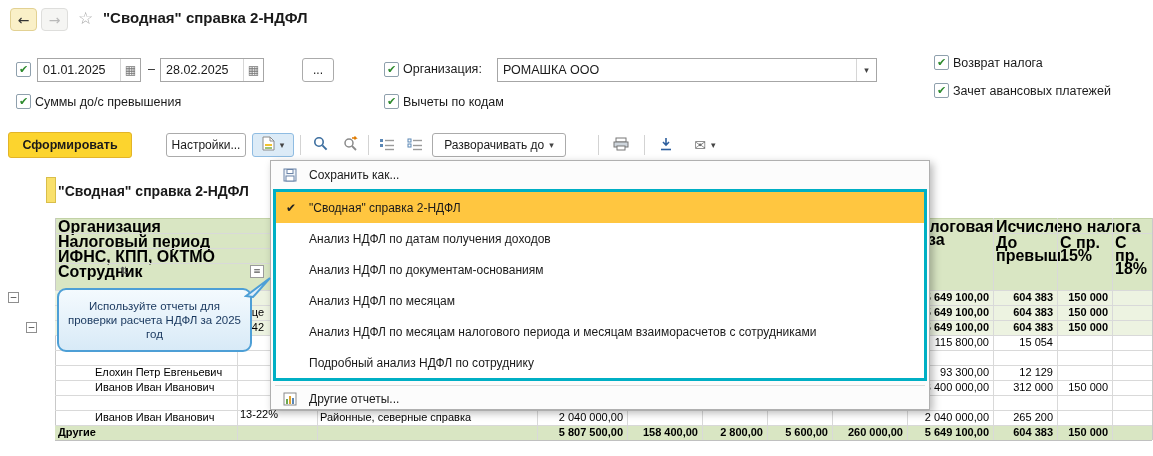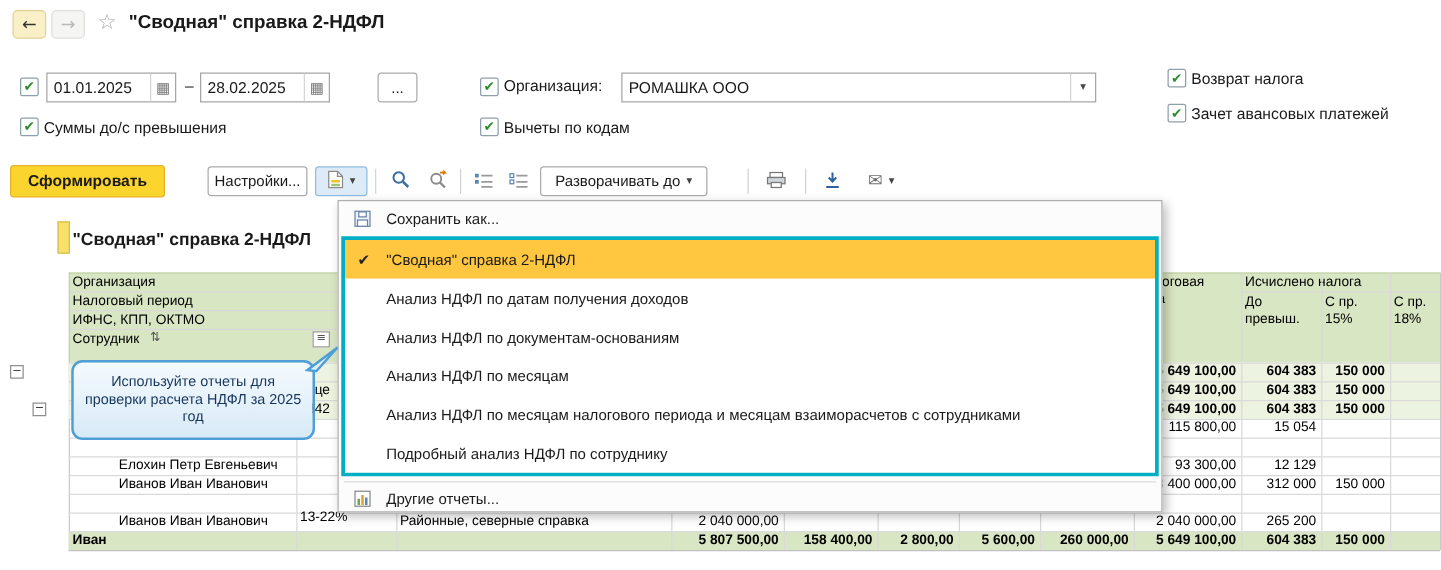--- a/index.html
+++ b/index.html
@@ -28,21 +28,21 @@
   .btn-yellow{background:#FCD42E;border:1px solid #E3B428;font-weight:bold;font-size:12.5px;border-radius:3px;display:flex;align-items:center;justify-content:center;}
   .flat{border:none;background:transparent;}
   .pressed{background:#DCEBF7;border:1px solid #8FBCE2;}
   .sep{width:1px;height:20px;background:#d3d3d3;}
   .caret{font-size:9px;color:#444;}
 
   
   .gh{position:absolute;height:1px;background:#d9d9d9;}
   .gv{position:absolute;width:1px;background:#d9d9d9;}
   .band{position:absolute;background:#D9E6C3;border-top:1px solid #c2d2a6;}
-  .hcell{position:absolute;font-size:11px;line-height:13px;font-weight:normal;color:#000;}
+  .hcell{position:absolute;font-size:16px;line-height:13px;font-weight:bold;color:#000;}
   .cell{position:absolute;height:15px;font-size:11px;line-height:15px;color:#000;white-space:nowrap;overflow:hidden;}
   .num{text-align:right;padding-right:4px;}
   .b{font-weight:bold;}
   .rowbg{position:absolute;height:15px;}
   .treebox{position:absolute;width:11px;height:11px;border:1px solid #8f8f8f;background:#fff;
            font-size:9px;line-height:9px;text-align:center;color:#333;}
 
   
   .callout{position:absolute;left:57px;top:288px;width:195px;height:64px;z-index:60;
            background:linear-gradient(#F4FAFE,#D8EAF7);border:2px solid #4D9FD6;border-radius:9px;
@@ -279,21 +279,21 @@
   <div class="cell num" style="left:993px;top:380px;width:64px">312 000</div>
   <div class="cell num" style="left:1057px;top:380px;width:55px">150 000</div>
 
   <div class="cell" style="left:95px;top:410px;width:140px">Иванов Иван Иванович</div>
   <div class="cell" style="left:240px;top:407px;width:75px">13-22%</div>
   <div class="cell" style="left:320px;top:410px;width:215px">Районные, северные справка</div>
   <div class="cell num" style="left:537px;top:410px;width:90px">2 040 000,00</div>
   <div class="cell num" style="left:907px;top:410px;width:86px">2 040 000,00</div>
   <div class="cell num" style="left:993px;top:410px;width:64px">265 200</div>
 
-  <div class="cell b" style="left:58px;top:425px;width:80px">Иван</div>
+  <div class="cell b" style="left:58px;top:425px;width:80px">Другие</div>
   <div class="cell num b" style="left:537px;top:425px;width:90px">5 807 500,00</div>
   <div class="cell num b" style="left:627px;top:425px;width:75px">158 400,00</div>
   <div class="cell num b" style="left:702px;top:425px;width:65px">2 800,00</div>
   <div class="cell num b" style="left:767px;top:425px;width:65px">5 600,00</div>
   <div class="cell num b" style="left:832px;top:425px;width:75px">260 000,00</div>
   <div class="cell num b" style="left:907px;top:425px;width:86px">5 649 100,00</div>
   <div class="cell num b" style="left:993px;top:425px;width:64px">604 383</div>
   <div class="cell num b" style="left:1057px;top:425px;width:55px">150 000</div>
 
   <div class="callout-tail">

